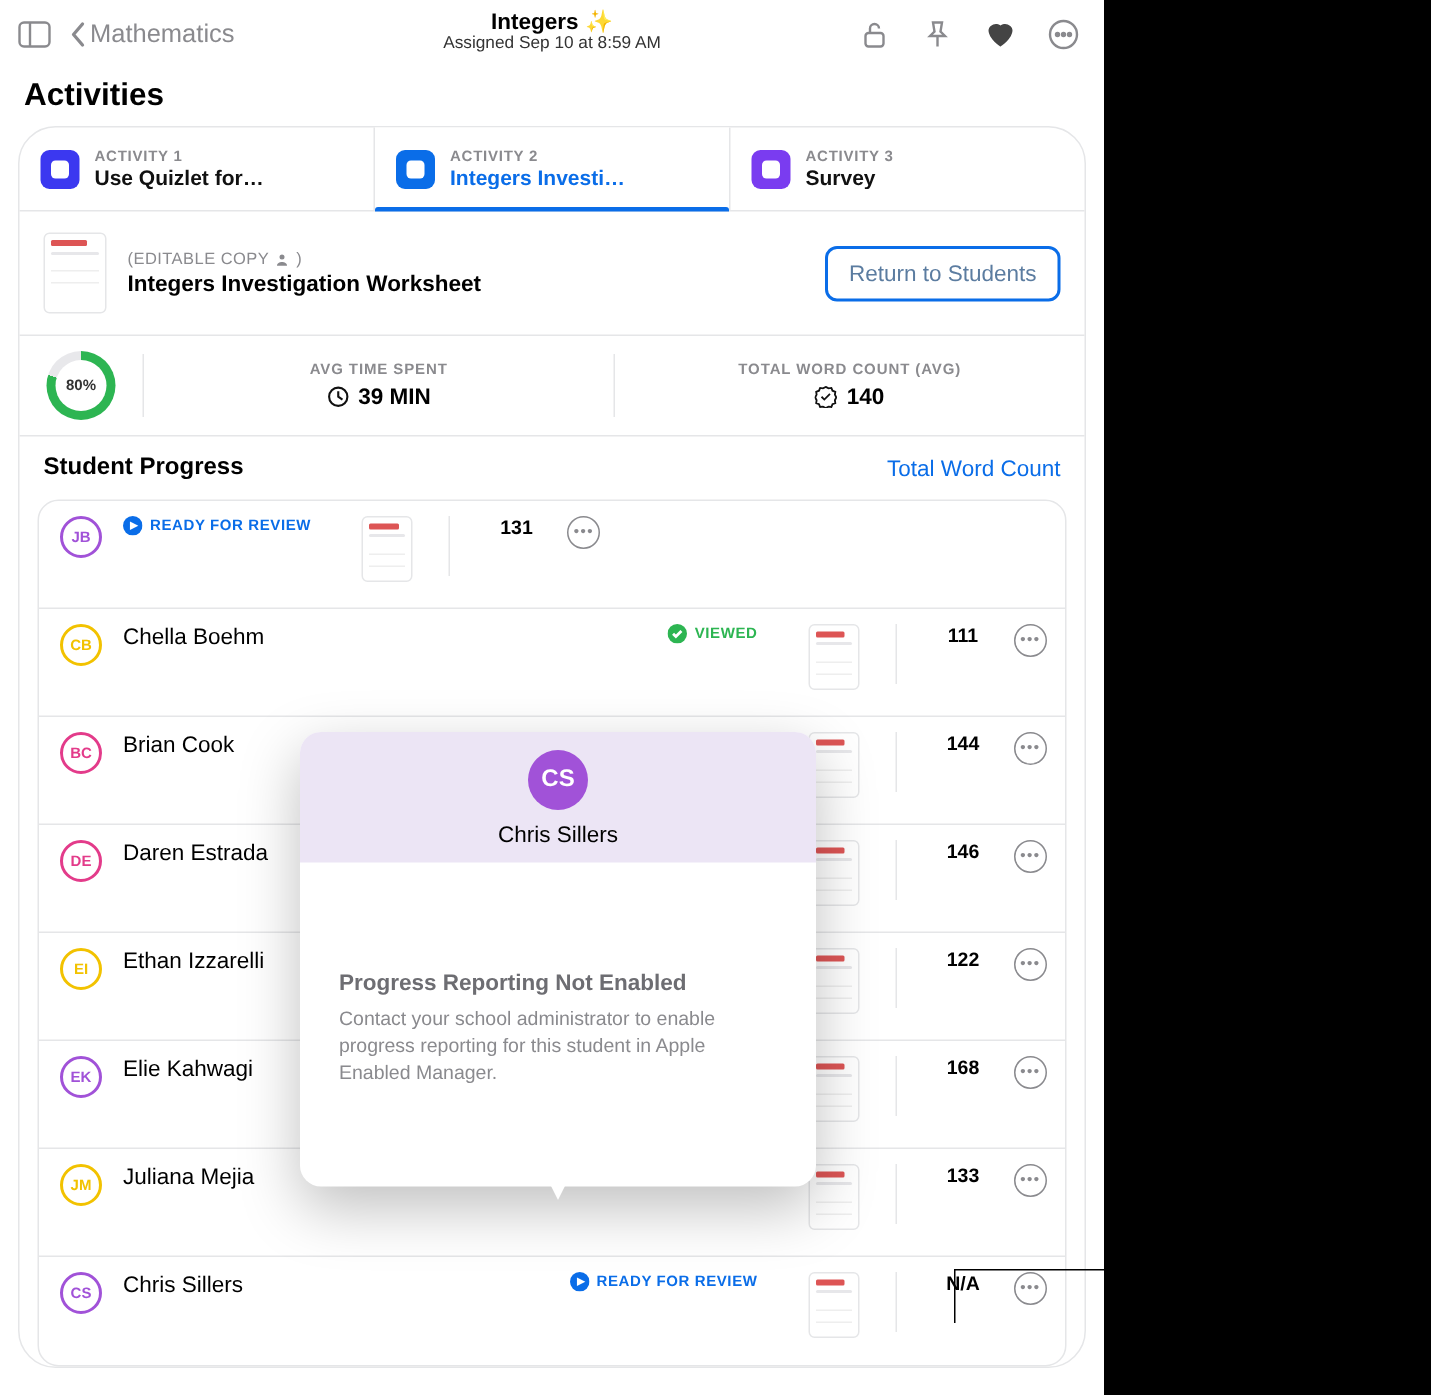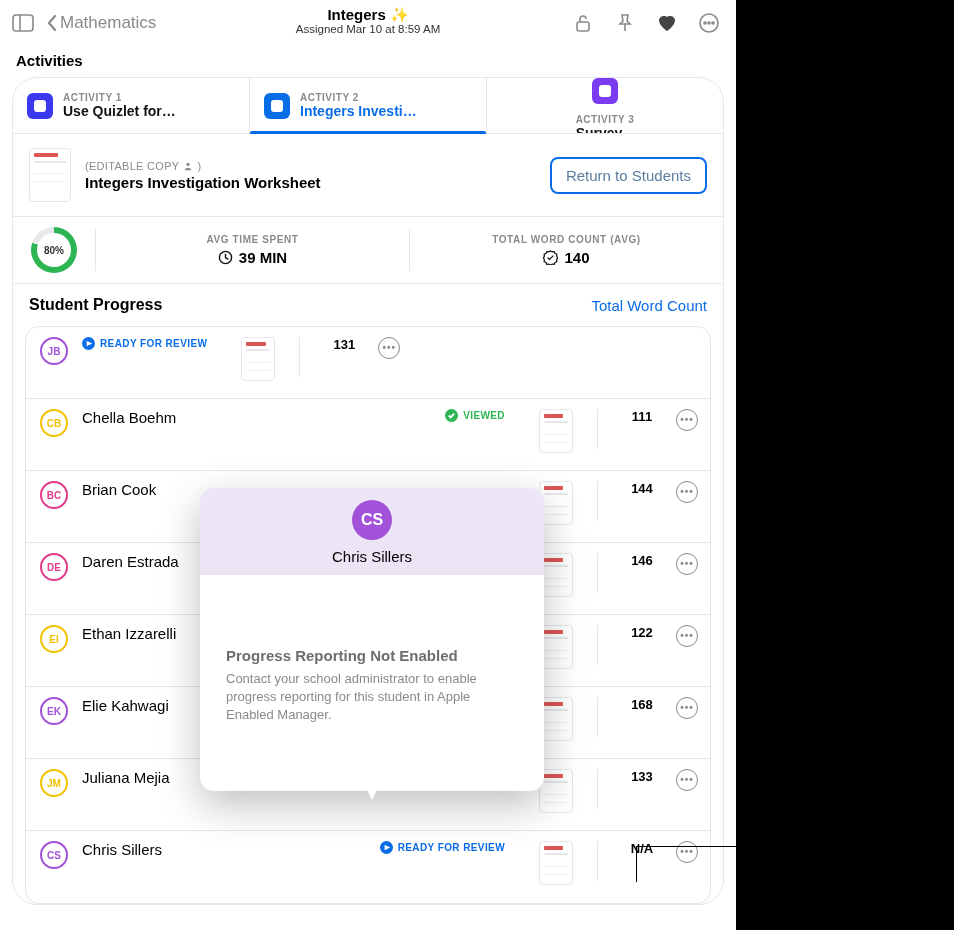--- a/index.html
+++ b/index.html
@@ -22,27 +22,27 @@
   .tb-left{display:flex;align-items:center;gap:6px;}
   .icon-btn{width:34px;height:34px;display:flex;align-items:center;justify-content:center;color:var(--gray);border-radius:8px;}
   .back{display:flex;align-items:center;color:var(--gray);font-size:17px;}
   .back svg{margin-right:2px;}
   .tb-center{position:absolute;left:50%;transform:translateX(-50%);top:6px;text-align:center;}
   .tb-title{font-weight:700;font-size:15px;line-height:17px;}
   .tb-sub{font-size:11.5px;color:#333;}
   .tb-right{margin-left:auto;display:flex;align-items:center;gap:8px;padding-right:4px;}
 
   
-  .section-title{font-size:15px;font-weight:800;padding:6px 16px 8px 16px;}
+  .section-title{font-size:21px;font-weight:800;padding:6px 16px 8px 16px;}
 
   
   .card{margin:0 12px;border:1px solid var(--border);border-radius:25px;overflow:visible;background:#fff;}
   .tabs{display:flex;height:56px;border-bottom:1px solid var(--border);}
   .tab{flex:1;display:flex;align-items:center;gap:10px;padding:0 14px;position:relative;border-right:1px solid var(--border);}
-  .tab:last-child{border-right:none;flex-direction:column;}
+  .tab:last-child{border-right:none;}
   .tab.selected{background:#fff;}
   .tab.selected::after{content:"";position:absolute;left:0;right:0;bottom:-1px;height:3px;background:var(--blue);border-radius:2px 2px 0 0;}
   .tab-ico{width:26px;height:26px;border-radius:6px;display:flex;align-items:center;justify-content:center;color:#fff;flex:none;}
   .tab-text{display:flex;flex-direction:column;overflow:hidden;}
   .tab-eyebrow{font-size:10px;letter-spacing:.5px;color:var(--gray);font-weight:600;}
   .tab-label{font-size:14px;font-weight:700;color:#111;white-space:nowrap;text-overflow:ellipsis;overflow:hidden;max-width:130px;}
   .tab.selected .tab-label{color:var(--blue);}
 
   
   .wrow{display:flex;align-items:center;padding:14px 16px;gap:14px;border-bottom:1px solid var(--border);}
@@ -119,21 +119,21 @@
       </div>
       <div class="back">
         <svg width="12" height="18" viewBox="0 0 12 18" fill="none" stroke="currentColor" stroke-width="2.2" stroke-linecap="round" stroke-linejoin="round">
           <polyline points="9,2 3,9 9,16"></polyline>
         </svg>
         <span>Mathematics</span>
       </div>
     </div>
     <div class="tb-center">
       <div class="tb-title">Integers ✨</div>
-      <div class="tb-sub">Assigned Mar 10 at 8:59 AM</div>
+      <div class="tb-sub">Assigned Sep 10 at 8:59 AM</div>
     </div>
     <div class="tb-right">
       <div class="icon-btn">
         <svg width="20" height="20" viewBox="0 0 20 20" fill="none" stroke="currentColor" stroke-width="1.6">
           <rect x="4" y="9" width="12" height="9" rx="2"></rect>
           <path d="M7 9 V6 a3 3 0 0 1 6 0"></path>
         </svg>
       </div>
       <div class="icon-btn">
         <svg width="18" height="20" viewBox="0 0 18 20" fill="none" stroke="currentColor" stroke-width="1.6">

